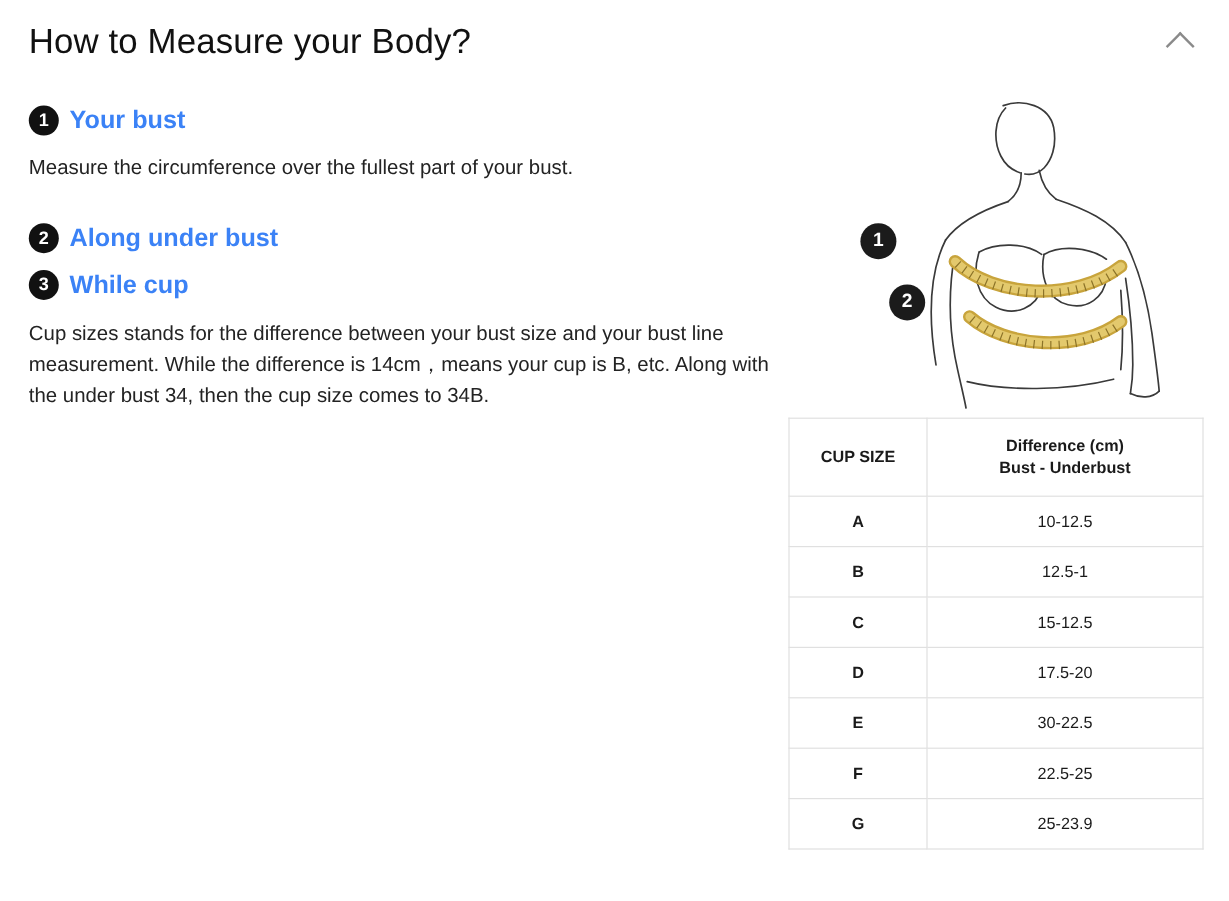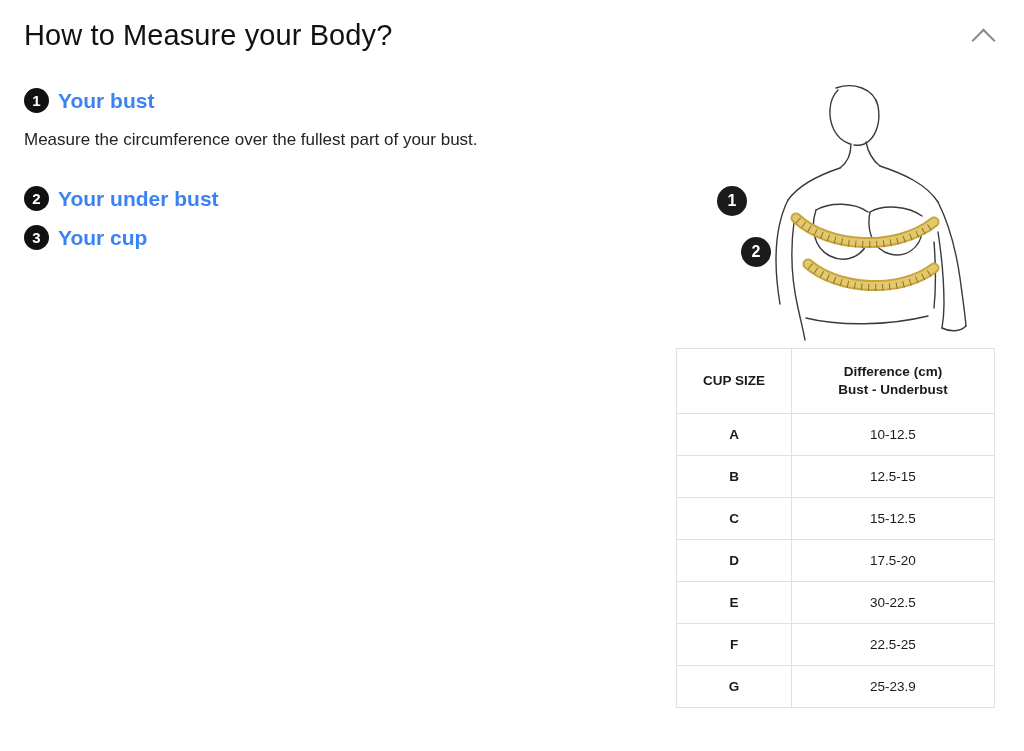--- a/index.html
+++ b/index.html
@@ -19,21 +19,21 @@
     overflow: hidden;
   }
 
   
   .header {
     position: absolute;
     left: 24px;
     top: 18px;
     width: 976px;
     display: flex;
-    align-items: flex-end;
+    align-items: center;
     justify-content: space-between;
   }
   .header-title {
     font-size: 29px;
     font-weight: 400;
     line-height: 1.2;
     color: #111;
     letter-spacing: 0.1px;
   }
   .collapse-toggle {
@@ -118,23 +118,23 @@
     display: flex;
     align-items: center;
     justify-content: center;
   }
   .fig-badge.b1 { left: 29px; top: 104px; }
   .fig-badge.b2 { left: 53px; top: 155px; }
 
   
   .size-table {
     position: absolute;
-    left: 676px;
+    left: 657px;
     top: 348px;
-    width: 319px;
+    width: 346px;
     border-collapse: collapse;
     font-size: 13px;
   }
   .size-table th, .size-table td {
     border: 1px solid #e0e0e0;
     text-align: center;
     color: #1a1a1a;
   }
   .size-table th {
     padding: 14px 6px;
@@ -169,29 +169,30 @@
       <div class="step-head">
         <span class="badge">1</span>
         <span class="step-title">Your bust</span>
       </div>
       <p class="step-body">Measure the circumference over the fullest part of your bust.</p>
     </div>
 
     <div class="step step-2">
       <div class="step-head">
         <span class="badge">2</span>
-        <span class="step-title">Your under bust</span>
+        <span class="step-title">Along under bust</span>
       </div>
     </div>
 
     <div class="step step-3">
       <div class="step-head">
         <span class="badge">3</span>
-        <span class="step-title">Your cup</span>
+        <span class="step-title">While cup</span>
       </div>
+      <p class="step-body">Cup sizes stands for the difference between your bust size and your bust line measurement. While the difference is 14cm，means your cup is B, etc. Along with the under bust 34, then the cup size comes to 34B.</p>
     </div>
 
   </div>
 
   <div class="figure">
     <svg width="320" height="262" viewBox="0 0 320 262">
       <g fill="none" stroke="#3a3a3a" stroke-width="1.4" stroke-linecap="round" stroke-linejoin="round">
 
         <path d="M148 6 C165 0 186 6 190 24 C193 40 188 52 182 58 C178 62 172 64 166 63"></path>
         <path d="M150 8 C140 18 140 36 146 48 C150 56 156 60 162 62"></path>
@@ -243,21 +244,21 @@
         </th>
       </tr>
     </thead>
     <tbody>
       <tr>
         <td class="cup">A</td>
         <td>10-12.5</td>
       </tr>
       <tr>
         <td class="cup">B</td>
-        <td>12.5-15</td>
+        <td>12.5-1</td>
       </tr>
       <tr>
         <td class="cup">C</td>
         <td>15-12.5</td>
       </tr>
       <tr>
         <td class="cup">D</td>
         <td>17.5-20</td>
       </tr>
       <tr>

